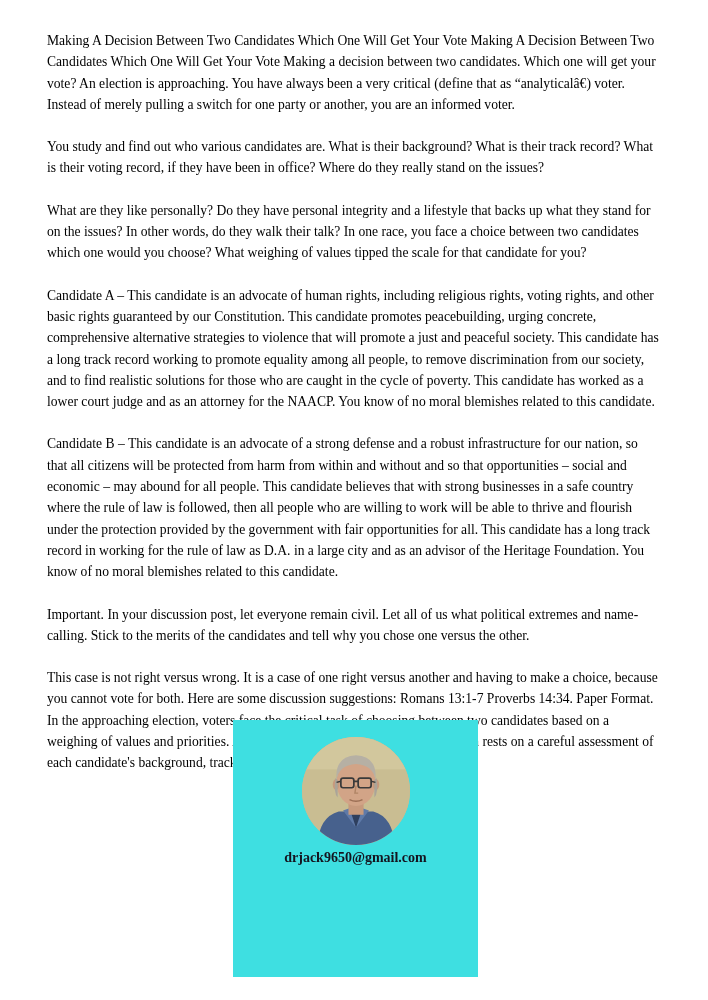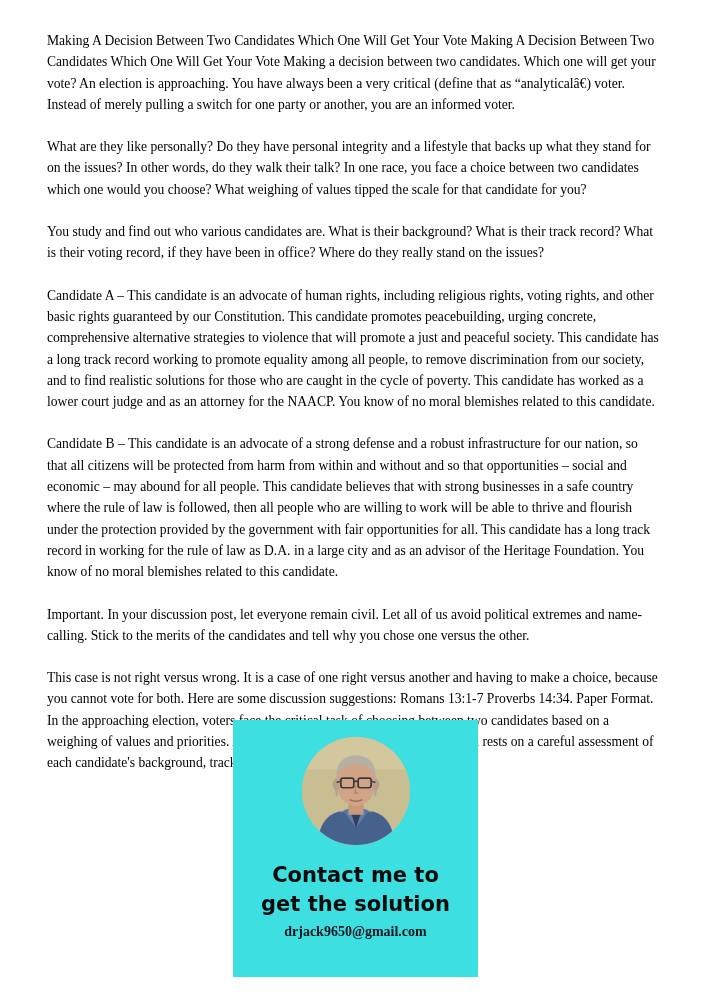--- a/index.html
+++ b/index.html
@@ -32,25 +32,25 @@
     margin-top:5px;text-align:center;
     font-family:"Liberation Serif",serif;
     font-weight:700;font-size:14px;color:#14141f;
   }
 </style>
 </head>
 <body>
 
 <div class="page">
   <p>Making A Decision Between Two Candidates Which One Will Get Your Vote Making A Decision Between Two Candidates Which One Will Get Your Vote Making a decision between two candidates. Which one will get your vote? An election is approaching. You have always been a very critical (define that as “analyticalâ€) voter. Instead of merely pulling a switch for one party or another, you are an informed voter.</p>
+  <p>You study and find out who various candidates are. What is their background? What is their track record? What is their voting record, if they have been in office? Where do they really stand on the issues?</p>
   <p>What are they like personally? Do they have personal integrity and a lifestyle that backs up what they stand for on the issues? In other words, do they walk their talk? In one race, you face a choice between two candidates which one would you choose? What weighing of values tipped the scale for that candidate for you?</p>
-  <p>You study and find out who various candidates are. What is their background? What is their track record? What is their voting record, if they have been in office? Where do they really stand on the issues?</p>
   <p>Candidate A – This candidate is an advocate of human rights, including religious rights, voting rights, and other basic rights guaranteed by our Constitution. This candidate promotes peacebuilding, urging concrete, comprehensive alternative strategies to violence that will promote a just and peaceful society. This candidate has a long track record working to promote equality among all people, to remove discrimination from our society, and to find realistic solutions for those who are caught in the cycle of poverty. This candidate has worked as a lower court judge and as an attorney for the NAACP. You know of no moral blemishes related to this candidate.</p>
   <p>Candidate B – This candidate is an advocate of a strong defense and a robust infrastructure for our nation, so that all citizens will be protected from harm from within and without and so that opportunities – social and economic – may abound for all people. This candidate believes that with strong businesses in a safe country where the rule of law is followed, then all people who are willing to work will be able to thrive and flourish under the protection provided by the government with fair opportunities for all. This candidate has a long track record in working for the rule of law as D.A. in a large city and as an advisor of the Heritage Foundation. You know of no moral blemishes related to this candidate.</p>
-  <p>Important. In your discussion post, let everyone remain civil. Let all of us avoid political extremes and name-calling. Stick to the merits of the candidates and tell why you chose one versus the other.</p>
+  <p>Important. In your discussion post, let everyone remain civil. Let all of us what political extremes and name-calling. Stick to the merits of the candidates and tell why you chose one versus the other.</p>
   <p>This case is not right versus wrong. It is a case of one right versus another and having to make a choice, because you cannot vote for both. Here are some discussion suggestions: Romans 13:1-7 Proverbs 14:34. Paper Format. In the approaching election, voters face the critical task of choosing between two candidates based on a weighing of values and priorities. As an informed, analytical voter, the decision rests on a careful assessment of each candidate's background, track record, and stand on the issues.</p>
 </div>
 
 <div class="solution-overlay">
   <div class="avatar">
     <svg viewBox="0 0 100 100" xmlns="http://www.w3.org/2000/svg">
       <rect width="100" height="100" fill="#c9bd92"></rect>
       <rect x="0" y="0" width="100" height="30" fill="#d2c79d"></rect>
 
       <path d="M14 100 Q16 74 34 69 L66 69 Q84 74 86 100 Z" fill="#47618d"></path>
@@ -72,18 +72,14 @@
       <rect x="36" y="38" width="12" height="9" rx="2" fill="none" stroke="#3a3a3a" stroke-width="1.6"></rect>
       <rect x="52" y="38" width="12" height="9" rx="2" fill="none" stroke="#3a3a3a" stroke-width="1.6"></rect>
       <line x1="48" y1="41" x2="52" y2="41" stroke="#3a3a3a" stroke-width="1.6"></line>
       <line x1="36" y1="41" x2="32" y2="42" stroke="#3a3a3a" stroke-width="1.4"></line>
       <line x1="64" y1="41" x2="68" y2="42" stroke="#3a3a3a" stroke-width="1.4"></line>
 
       <path d="M50 45 L49 52 L52 52" fill="none" stroke="#b08465" stroke-width="1.3"></path>
       <path d="M44 58 Q50 61 56 58" fill="none" stroke="#9c6f55" stroke-width="1.4"></path>
     </svg>
   </div>
-  <div class="contact-text">
-    <div>Contact me to</div>
-    <div>get the solution</div>
-  </div>
   <div class="email-text">drjack9650@gmail.com</div>
 </div>
 
 </body></html>

